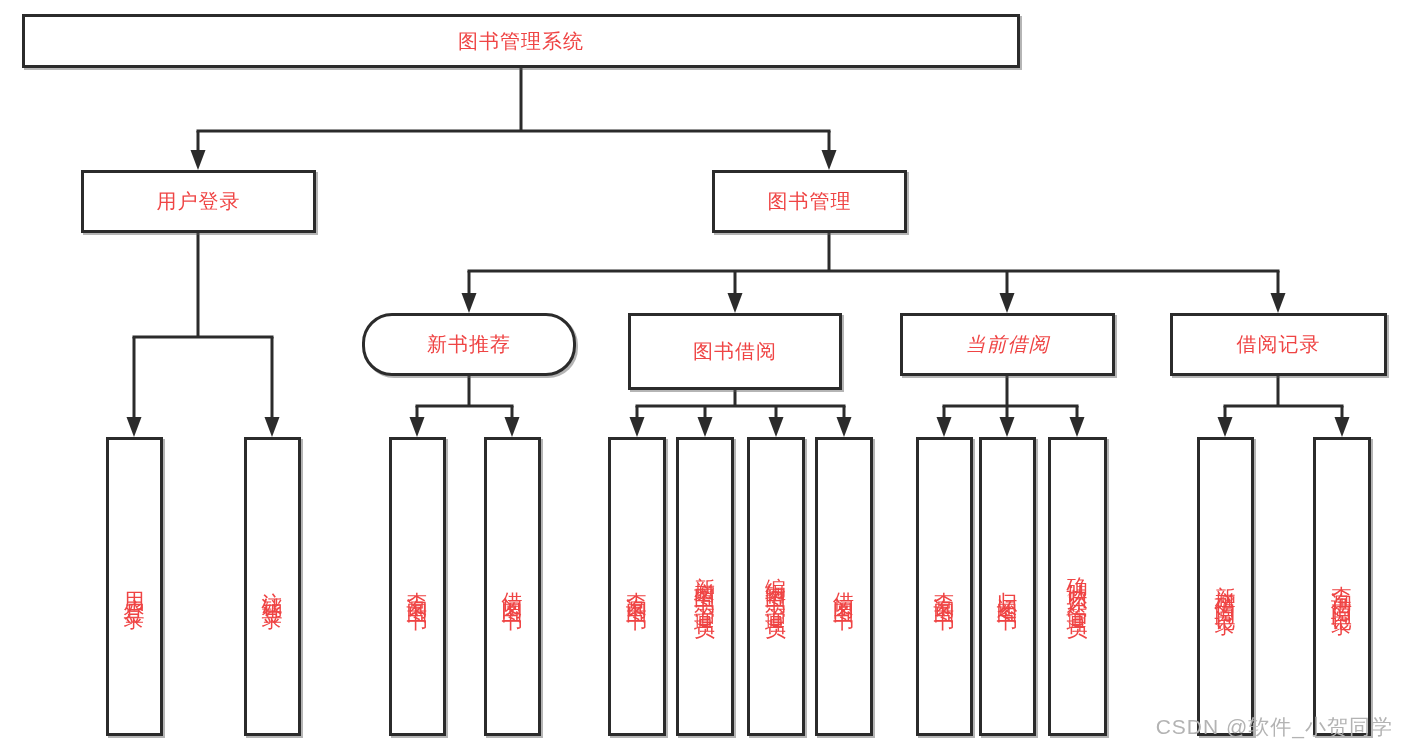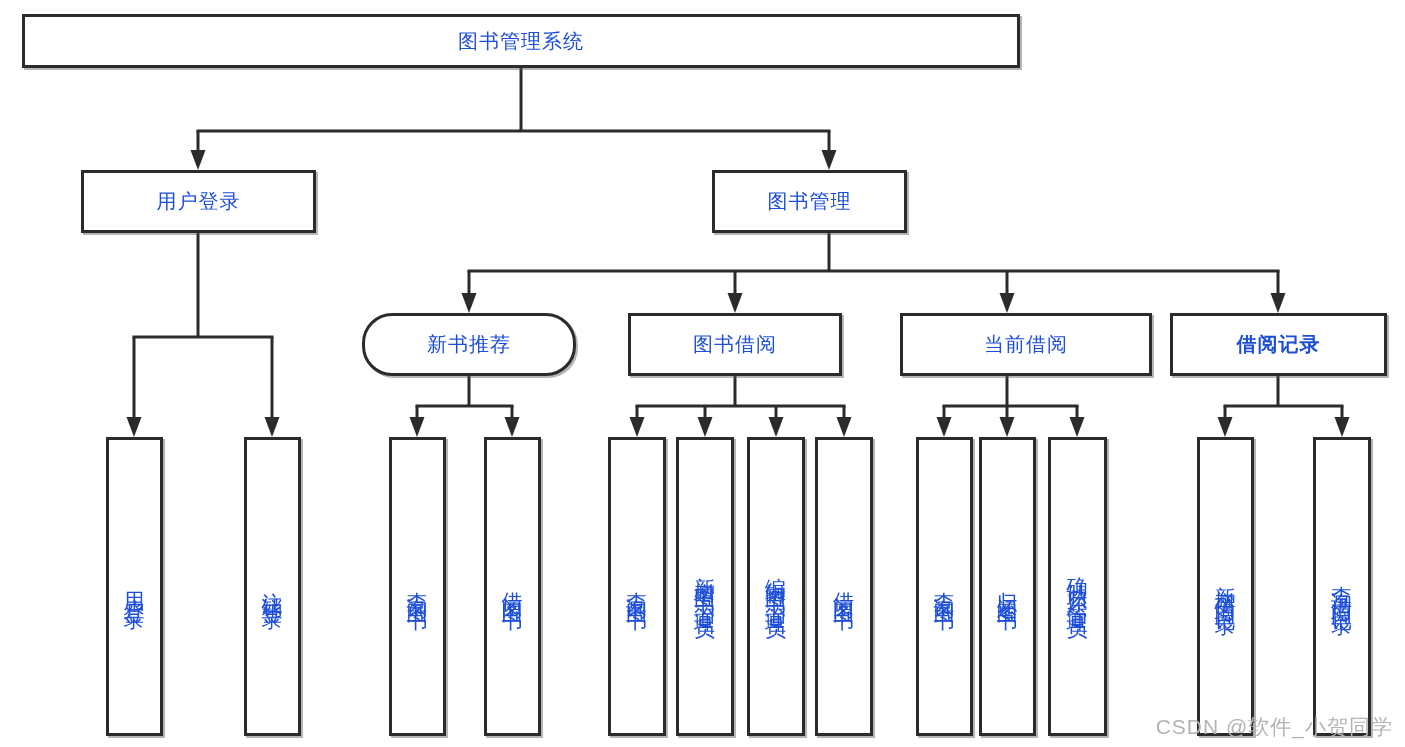--- a/index.html
+++ b/index.html
@@ -14,21 +14,21 @@
   svg.connectors {
     position: absolute;
     left: 0; top: 0;
     width: 1405px; height: 747px;
   }
   .box {
     position: absolute;
     box-sizing: border-box;
     border: 3px solid #2b2b2b;
     background: #ffffff;
-    color: #1d4ed8;
+    color: #ef4444;
     display: flex;
     align-items: center;
     justify-content: center;
     box-shadow: 2px 2px 0 rgba(90,90,90,0.45);
   }
   .h-box {
     font-size: 20px;
     letter-spacing: 1px;
     white-space: nowrap;
   }
@@ -123,23 +123,23 @@
       <use href="#ah" transform="translate(1342,437)"></use>
     </g>
   </svg>
 
   <div class="box h-box" style="left:22px; top:14px; width:998px; height:54px;">图书管理系统</div>
 
   <div class="box h-box" style="left:81px; top:170px; width:235px; height:63px;">用户登录</div>
   <div class="box h-box" style="left:712px; top:170px; width:195px; height:63px;">图书管理</div>
 
   <div class="box h-box" style="left:362px; top:313px; width:214px; height:63px;border-radius:30px;">新书推荐</div>
-  <div class="box h-box" style="left:628px; top:313px; width:214px; height:63px;">图书借阅</div>
-  <div class="box h-box" style="left:900px; top:313px; width:252px; height:63px;">当前借阅</div>
-  <div class="box h-box" style="left:1170px; top:313px; width:217px; height:63px;font-weight:bold;">借阅记录</div>
+  <div class="box h-box" style="left:628px; top:313px; width:214px; height:77px;">图书借阅</div>
+  <div class="box h-box" style="left:900px; top:313px; width:215px; height:63px;font-style:italic;">当前借阅</div>
+  <div class="box h-box" style="left:1170px; top:313px; width:217px; height:63px;">借阅记录</div>
 
   <div class="box v-box" style="left:106px; top:437px; width:57px; height:299px;">用户登录</div>
   <div class="box v-box" style="left:244px; top:437px; width:57px; height:299px;">注销登录</div>
 
   <div class="box v-box" style="left:389px; top:437px; width:57px; height:299px;">查询图书</div>
   <div class="box v-box" style="left:484px; top:437px; width:57px; height:299px;">借阅图书</div>
 
   <div class="box v-box" style="left:608px; top:437px; width:58px; height:299px;">查询图书</div>
   <div class="box v-box" style="left:676px; top:437px; width:58px; height:299px;">新增图书（管理员）</div>
   <div class="box v-box" style="left:747px; top:437px; width:58px; height:299px;">编辑图书（管理员）</div>

